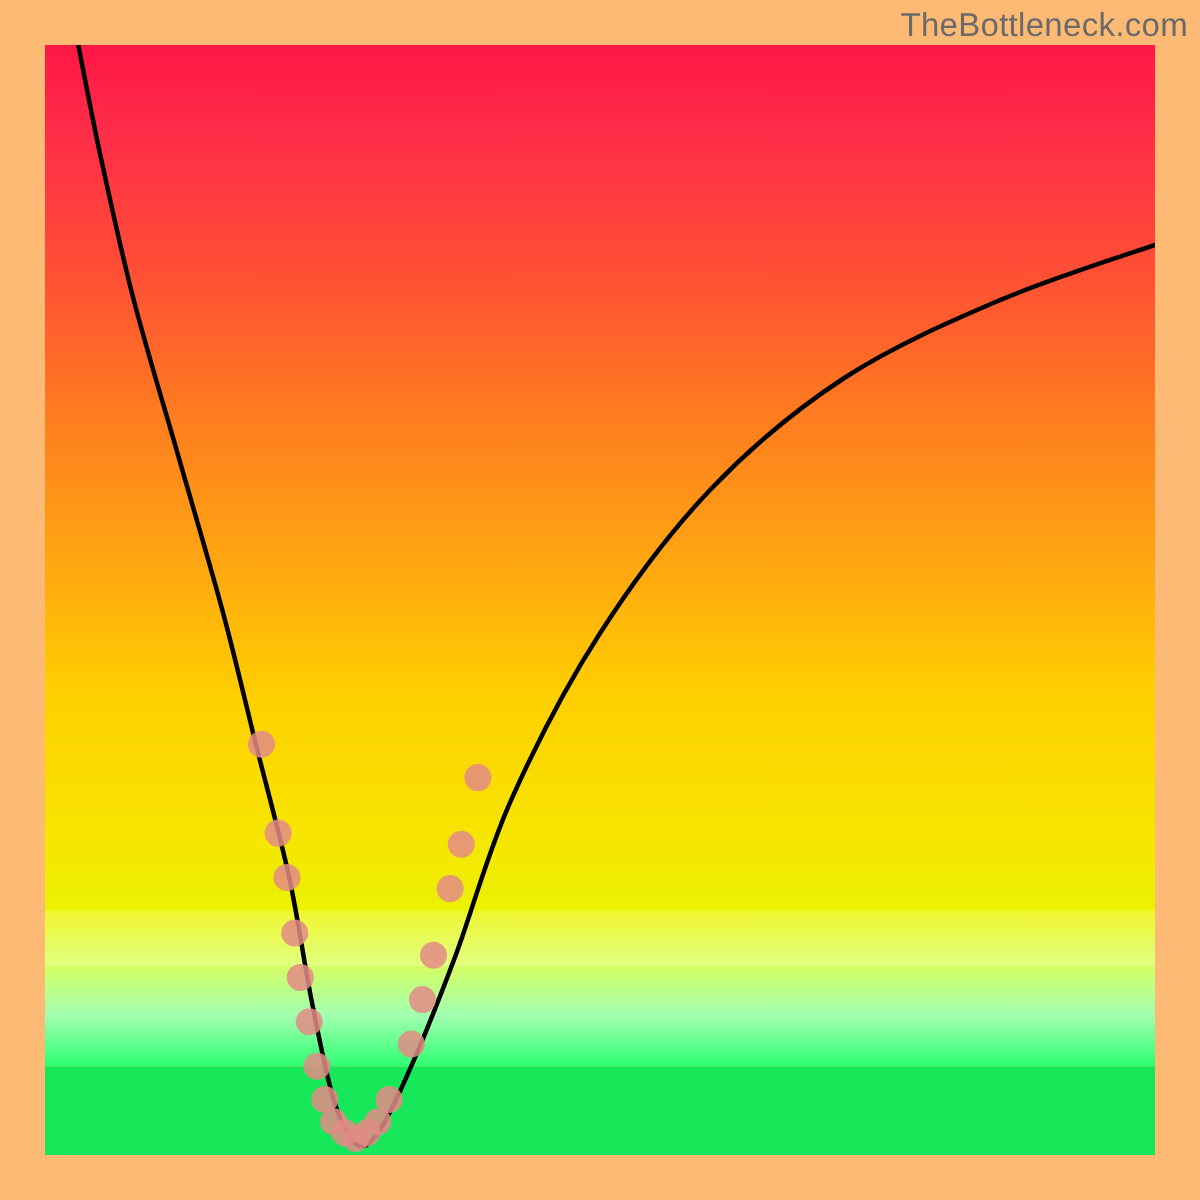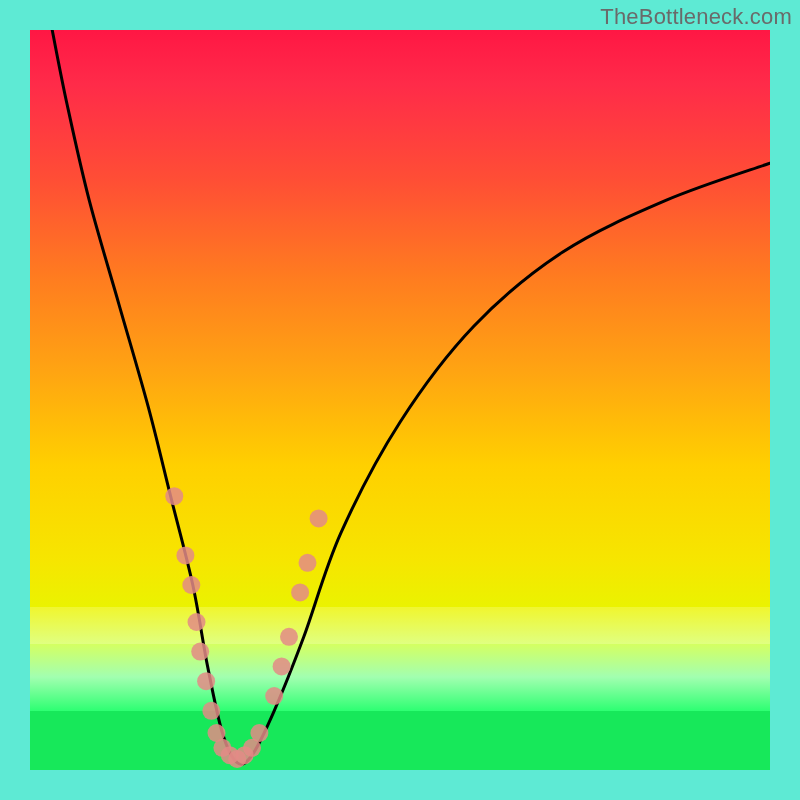--- a/index.html
+++ b/index.html
@@ -10,21 +10,21 @@
     background: #000;
     overflow: hidden;
     font-family: Arial, Helvetica, sans-serif;
   }
   .frame {
     position: absolute;
     left: 0;
     top: 0;
     width: 800px;
     height: 800px;
-    background: #5eead4;
+    background: #fdba74;
   }
   .plot-area {
     position: absolute;
     left: 30px;
     top: 30px;
     width: 740px;
     height: 740px;
     overflow: hidden;
   }
   .gradient {

